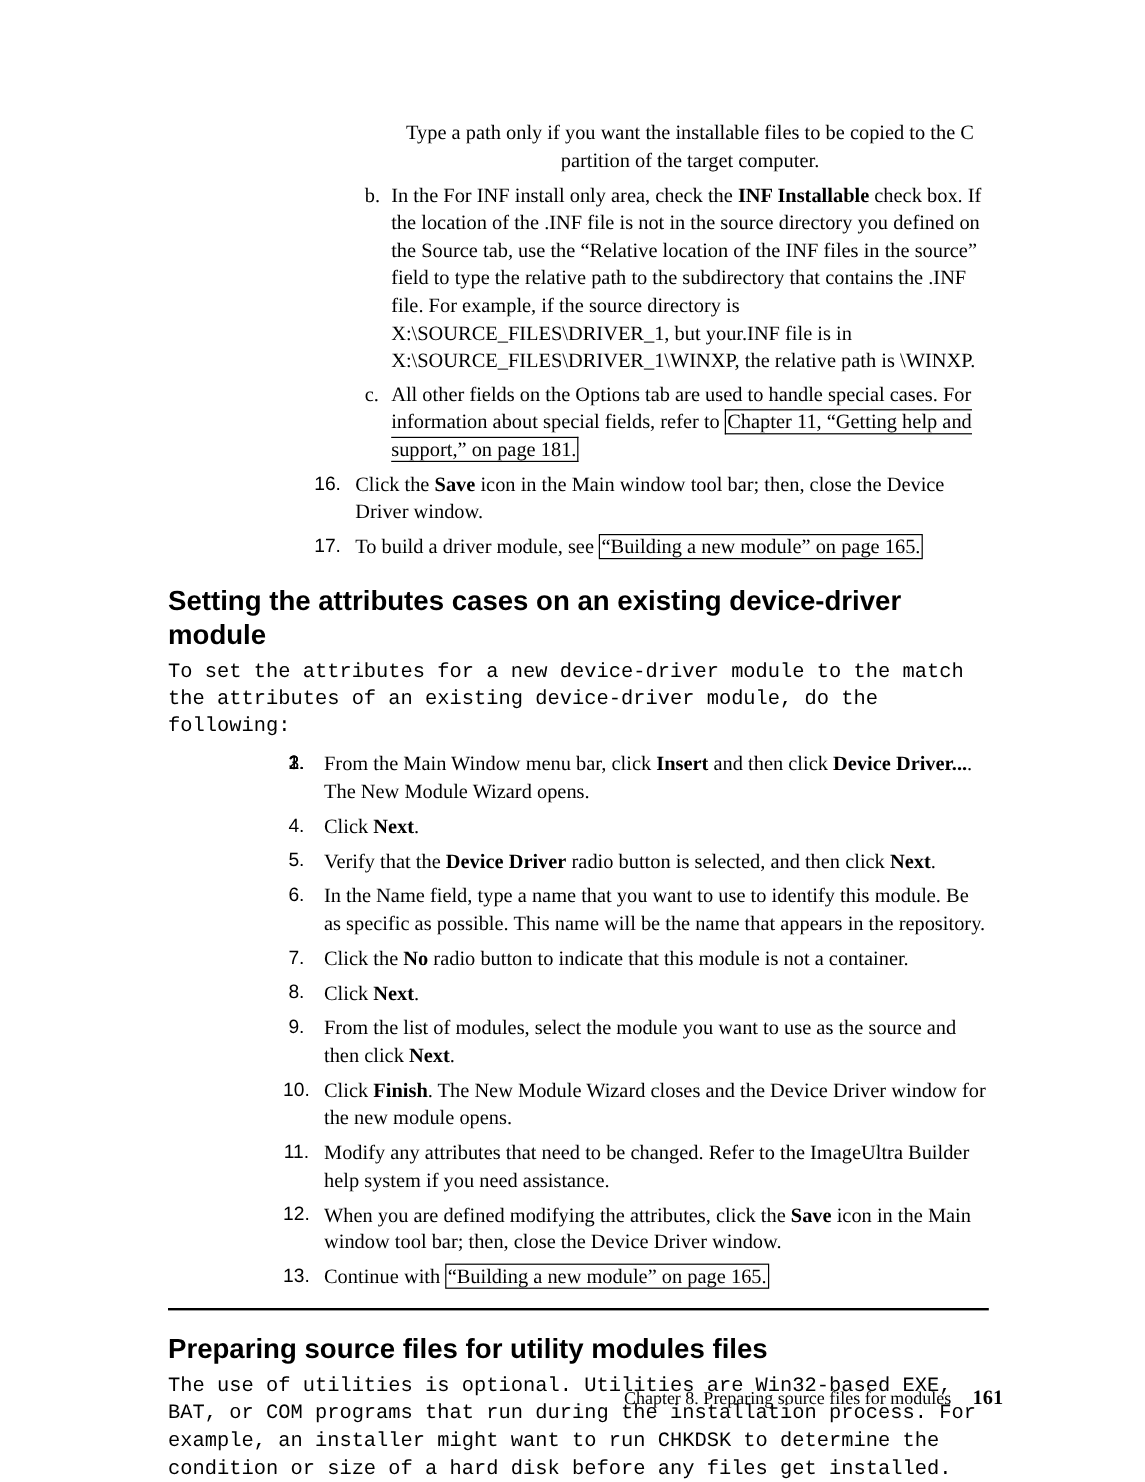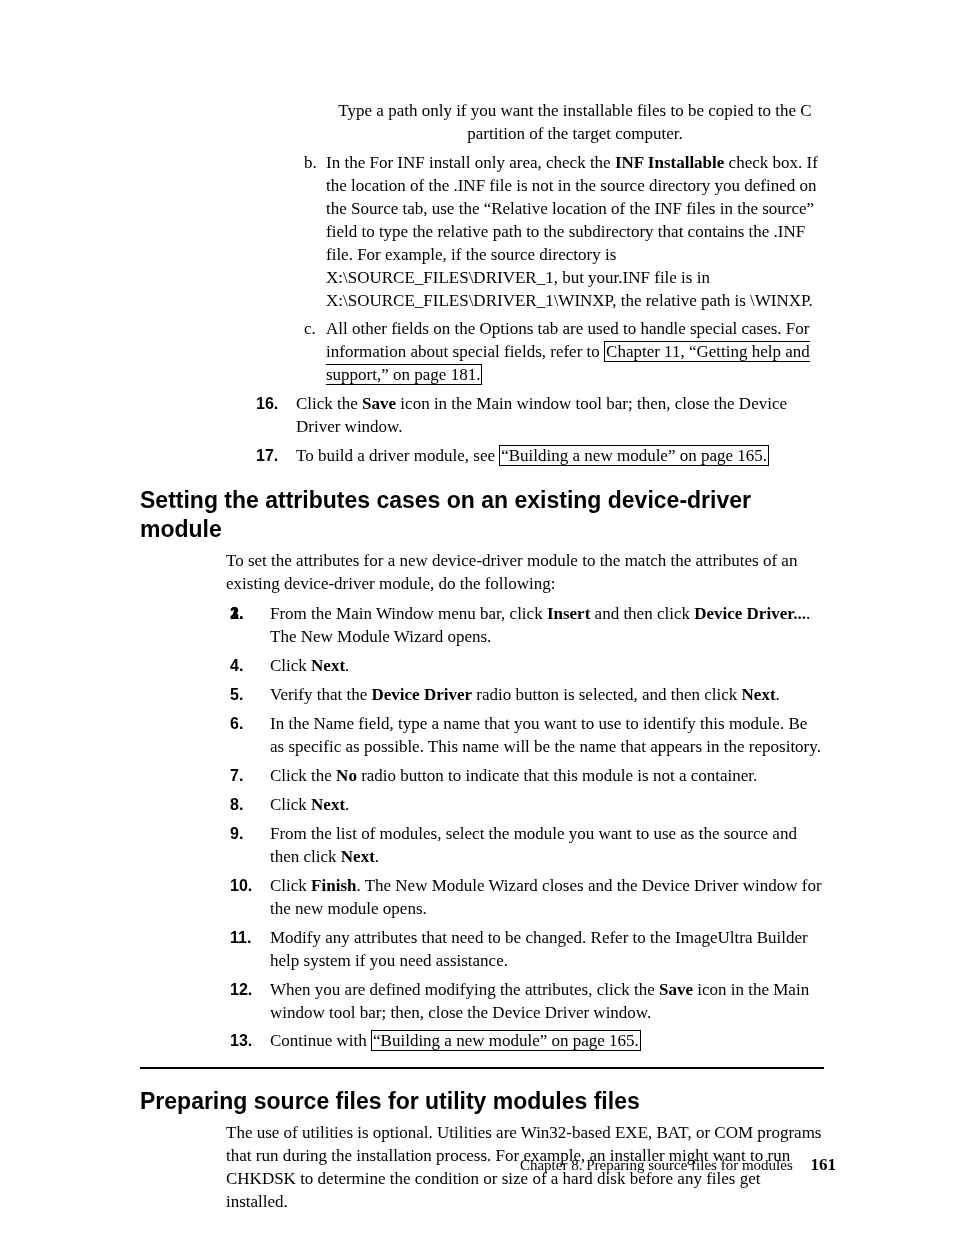--- a/index.html
+++ b/index.html
@@ -42,35 +42,35 @@
   .ol-item {
     margin-left: 130px;
     margin-bottom: 6px;
     position: relative;
   }
   .ol-num {
     position: absolute;
     left: -40px;
     top: 0;
     width: 34px;
-    text-align: left;
+    text-align: center;
     font-family: Arial, Helvetica, sans-serif;
-    font-weight: bold;
+    font-weight: normal;
     font-size: 16px;
   }
   .h2 {
     font-family: Arial, Helvetica, sans-serif;
     font-weight: bold;
     font-size: 23px;
     margin: 18px 0 6px 0;
     line-height: 1.25;
   }
   .intro {
-    margin-left: 86px;
     margin-bottom: 8px;
+    font-family: Liberation Mono, monospace;
   }
   .link-box {
     border: 1px solid #000;
     padding: 0 1px;
     display: inline;
   }
   hr.section {
     border: none;
     border-top: 2px solid #000;
     margin: 14px 0 6px 0;

